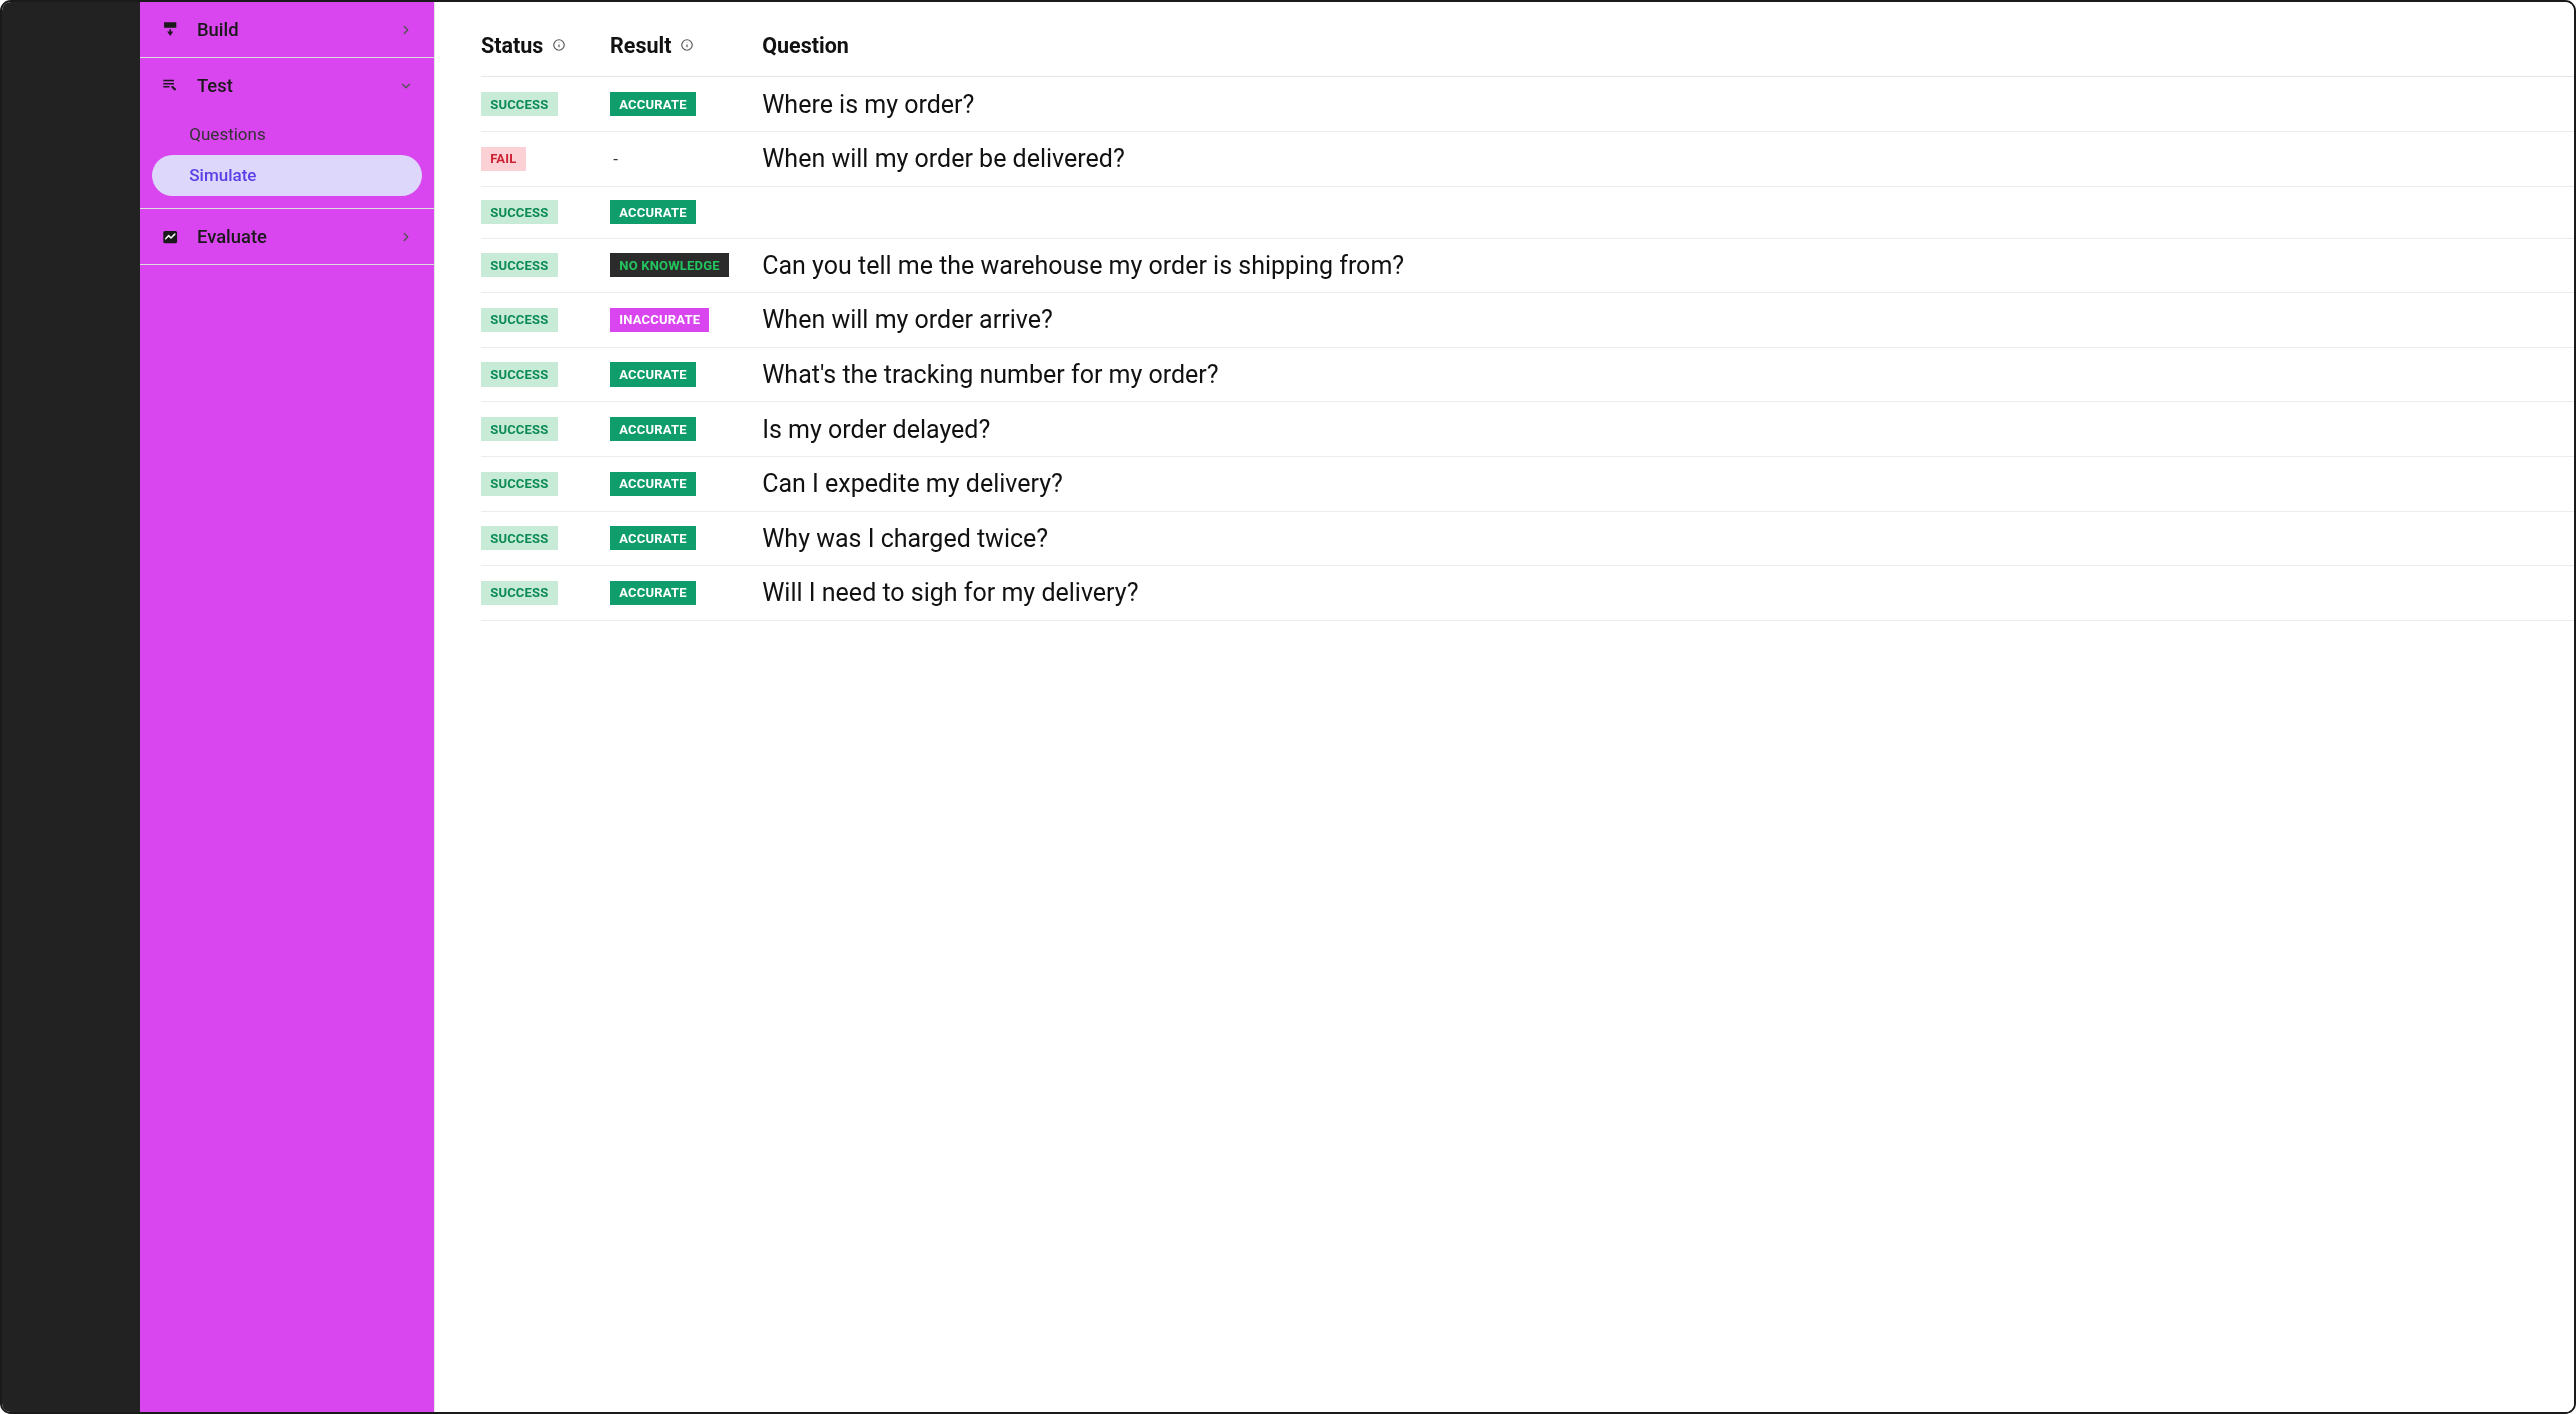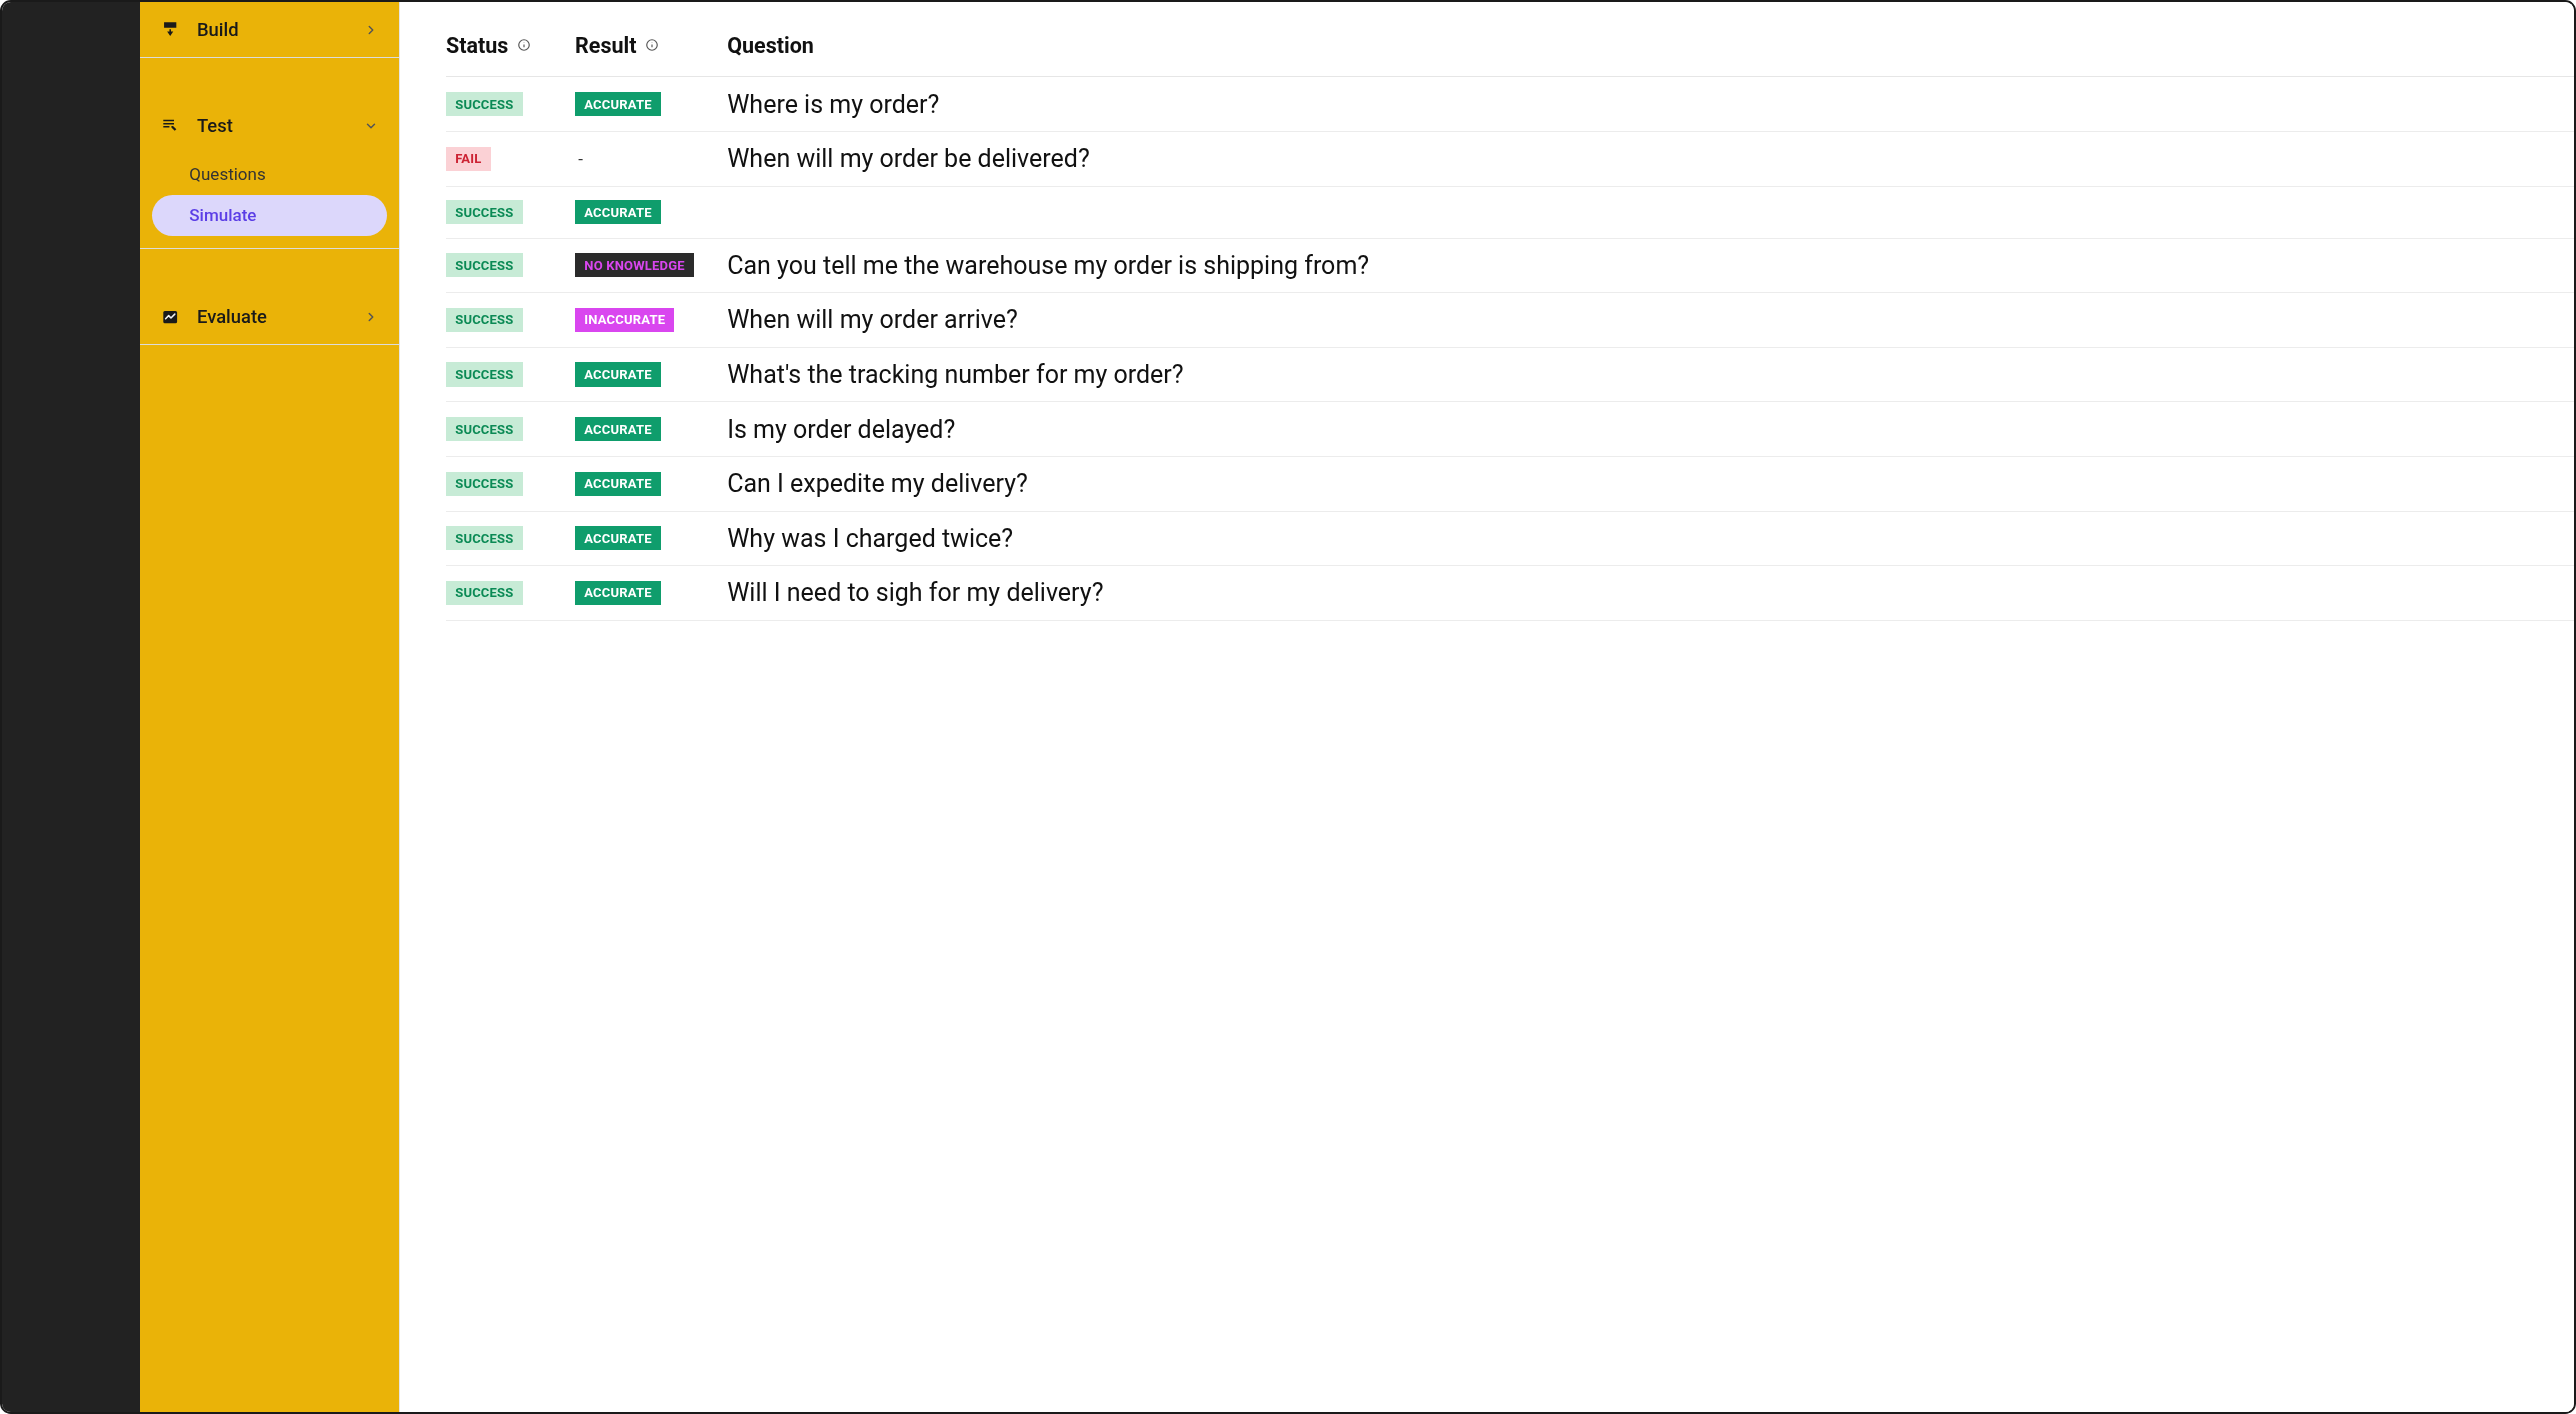--- a/index.html
+++ b/index.html
@@ -21,27 +21,26 @@
     border: 2.3px solid #1a1a1a;
     border-radius: 10.8px;
     overflow: hidden;
   }
   .rail {
     width: 138px;
     background: #222222;
     flex-shrink: 0;
   }
   .sidebar {
-    width: 260px;
-    background: #eab308;
+    width: 295px;
+    background: #d946ef;
     flex-shrink: 0;
     border-right: 0.8px solid #e5e5e5;
     display: flex;
     flex-direction: column;
-    gap: 40px;
   }
   .nav-section {
     border-bottom: 0.8px solid #dcdcdc;
   }
   .nav-item {
     display: flex;
     align-items: center;
     gap: 17px;
     padding: 17px 20px;
     font-size: 18.4px;
@@ -146,21 +145,21 @@
   .badge-ACCURATE {
     background: #0f9d6c;
     color: #ffffff;
   }
   .badge-INACCURATE {
     background: #d946ef;
     color: #ffffff;
   }
   .badge-NOKNOWLEDGE {
     background: #2b2b2b;
-    color: #d946ef;
+    color: #22c55e;
   }
   .result-dash {
     font-size: 17px;
     color: #333;
     padding-left: 3.1px;
   }
   .question-cell {
     font-size: 25px;
     color: #111;
     white-space: nowrap;

